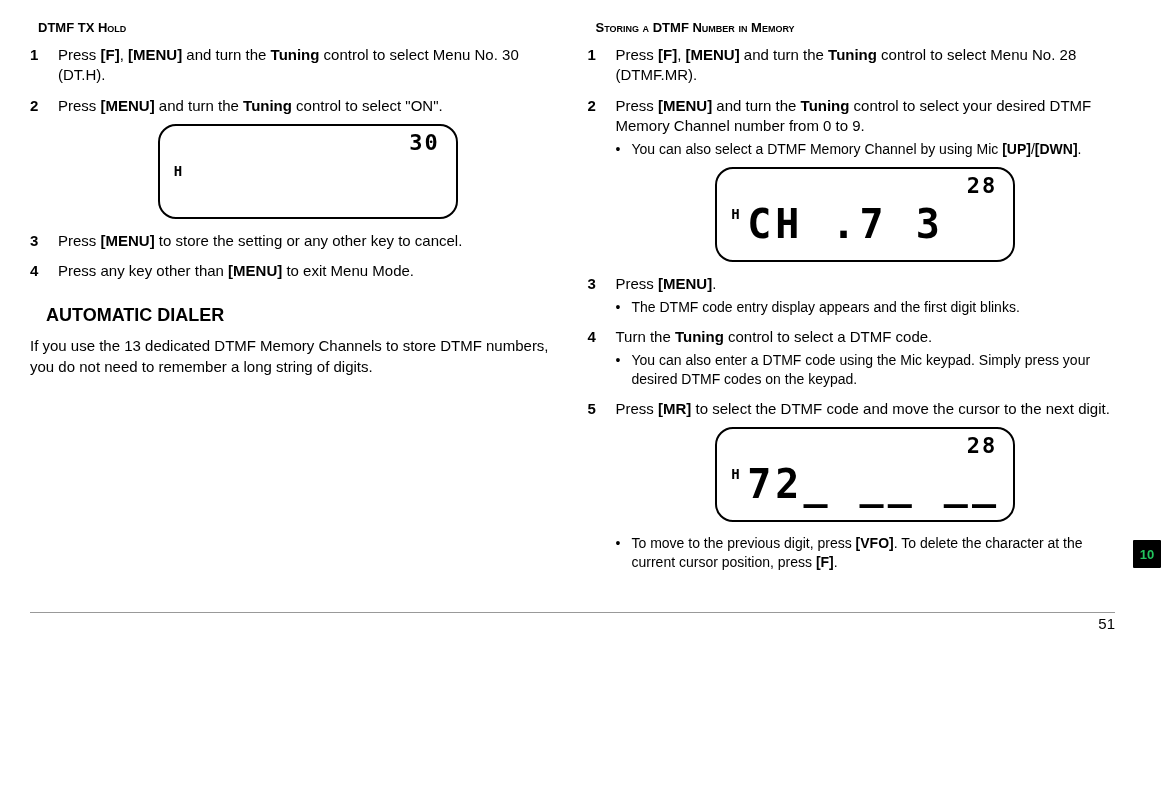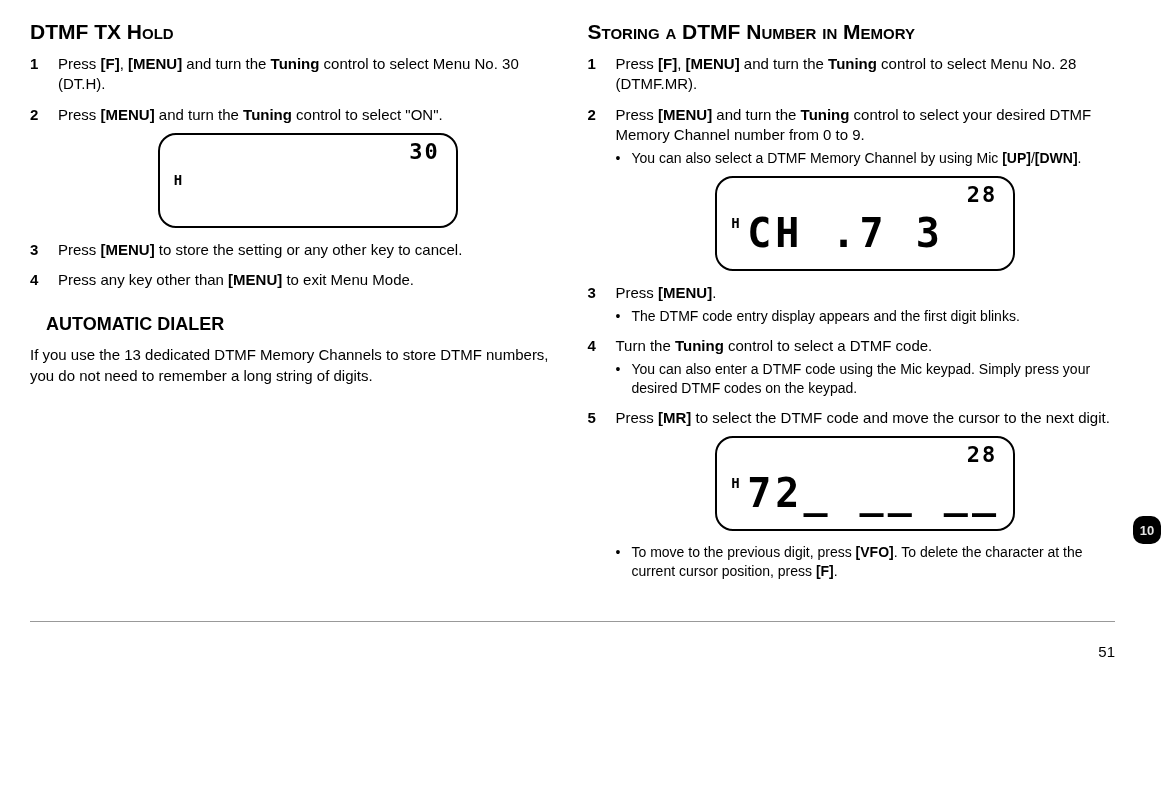--- a/index.html
+++ b/index.html
@@ -19,23 +19,23 @@
   .col {
     flex: 1;
     min-width: 0;
   }
   h2.section-title {
     font-size: 18px;
     font-weight: bold;
     margin: 0 0 10px 16px;
   }
   h3.sub-title {
-    font-size: 21px;
-    font-weight: bold;
-    margin: 0 0 10px 0;
+    font-size: 13px;
+    font-weight: bold;
+    margin: 0 0 10px 8px;
   }
   .smallcaps { font-variant: small-caps; }
   p { margin: 0 0 10px 0; line-height: 1.35; }
   ol.steps {
     list-style: none;
     padding: 0;
     margin: 0;
     counter-reset: step;
   }
   ol.steps > li {
@@ -104,36 +104,36 @@
     position: absolute;
     right: 16px;
     top: 2px;
     font-size: 22px;
     font-weight: bold;
     letter-spacing: 2px;
   }
   .tab-marker {
     position: absolute;
     right: 14px;
-    top: 516px;
+    top: 540px;
     width: 28px;
     height: 28px;
     background: #000;
-    color: #e5e5e5;
-    border-radius: 10px;
+    color: #22c55e;
+    border-radius: 1px;
     font-size: 13px;
     font-weight: bold;
     display: flex;
     align-items: center;
     justify-content: center;
   }
   .footer {
     margin-top: 30px;
     border-top: 1px solid #999;
-    padding-top: 21px;
+    padding-top: 2px;
     text-align: right;
     font-size: 15px;
   }
 </style>
 </head>
 <body>
 
 <div class="columns">
 
   <div class="col">

